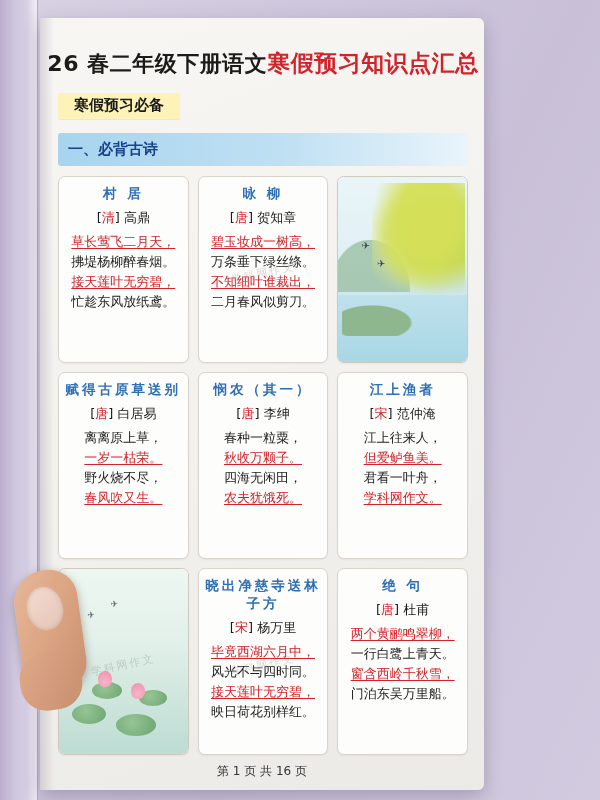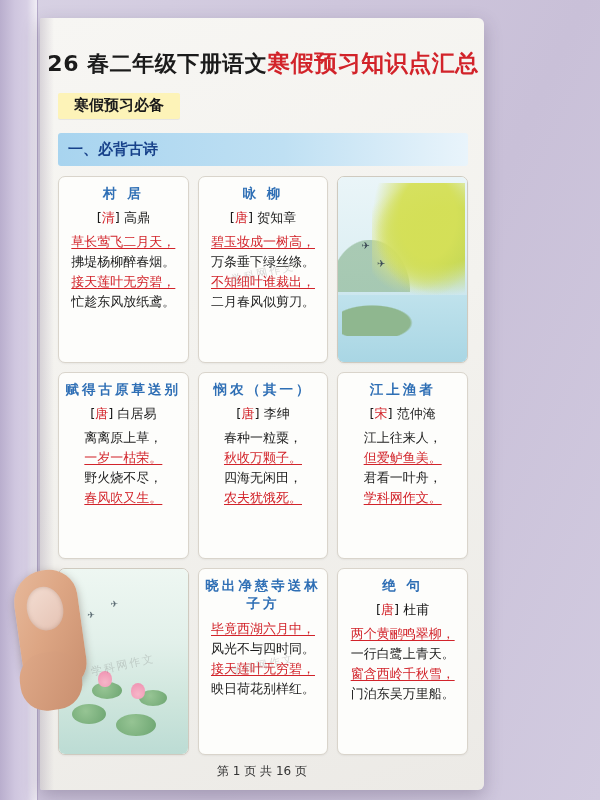--- a/index.html
+++ b/index.html
@@ -281,20 +281,21 @@
             <div class="pad" style="left:62%;bottom:26%;width:28px;height:16px"></div>
             <div class="lotus" style="left:30%;bottom:36%"></div>
             <div class="lotus" style="left:56%;bottom:30%"></div>
             <div class="bird2" style="left:22%;top:22%">✈</div>
             <div class="bird2" style="left:40%;top:16%">✈</div>
             <div class="wm">学科网作文</div>
           </div>
         </div>
         <div class="card">
           <div class="poem-title">晓出净慈寺送林子方</div>
+          <div class="author-line">[<span class="dyn">宋</span>] 杨万里</div>
           <span class="line red ul">毕竟西湖六月中，</span>
           <span class="line">风光不与四时同。</span>
           <span class="line red ul">接天莲叶无穷碧，</span>
           <span class="line">映日荷花别样红。</span>
           <div class="wm">学科网作文</div>
         </div>
         <div class="card">
           <div class="poem-title">绝 句</div>
           <div class="author-line">[<span class="dyn">唐</span>] 杜甫</div>
           <span class="line red ul">两个黄鹂鸣翠柳，</span>

